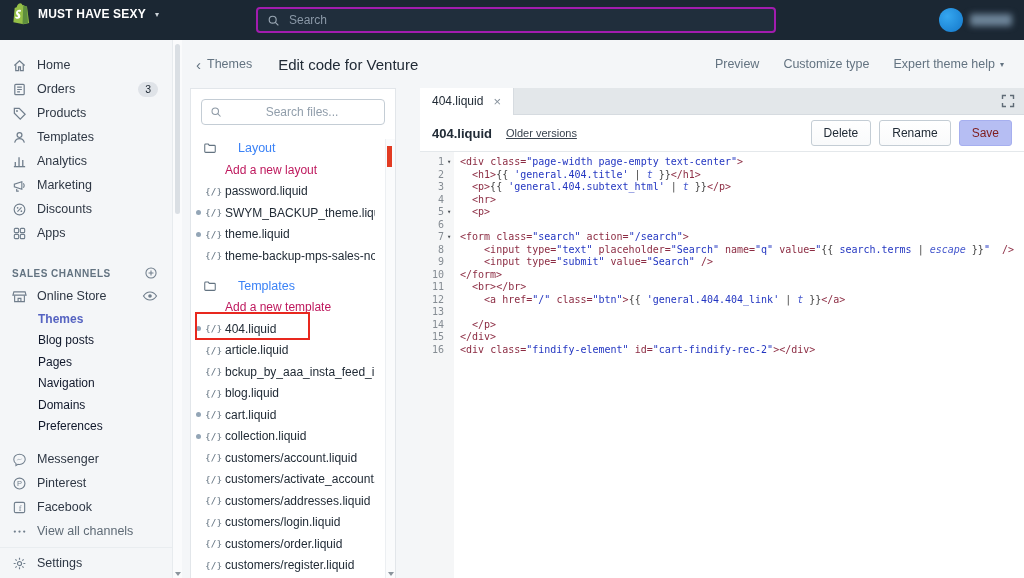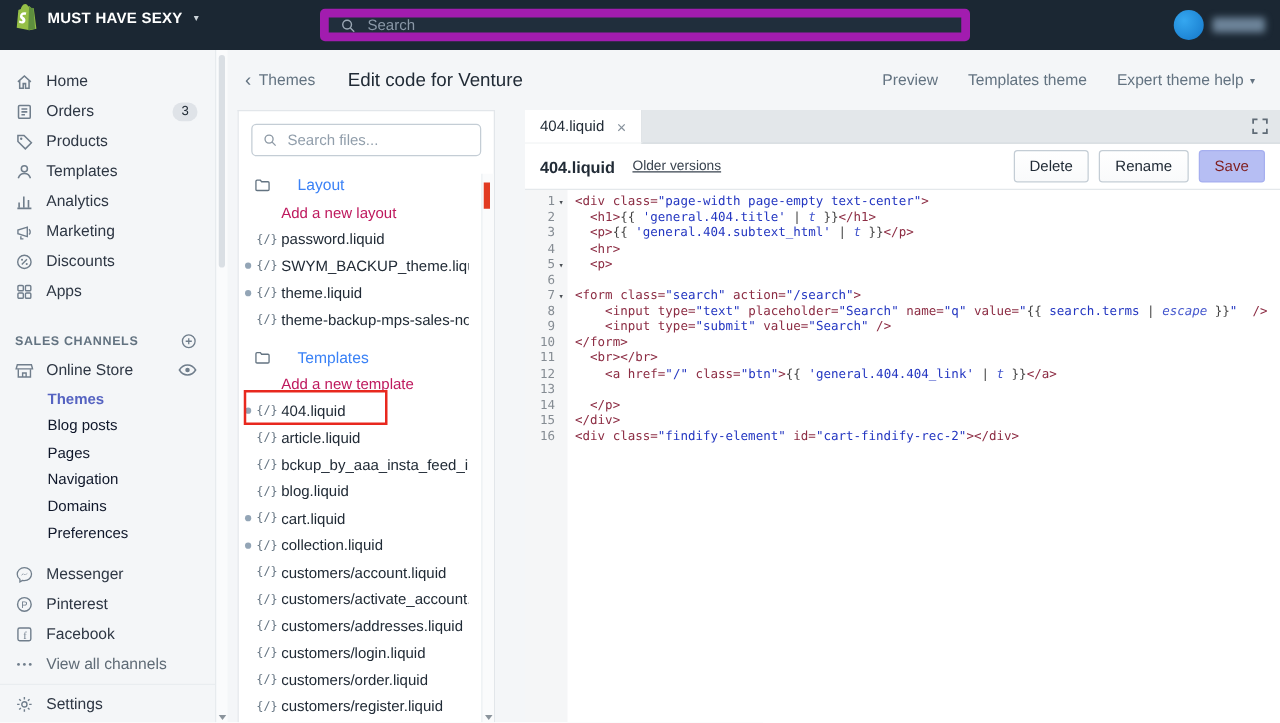--- a/index.html
+++ b/index.html
@@ -7,21 +7,21 @@
   .ic{display:inline-flex;width:15px;height:15px;color:#707e8c;flex:0 0 auto;}
   .ic svg{width:100%;height:100%;display:block;}
 
   
   .topbar{position:absolute;left:0;top:0;width:100%;height:40px;background:#1b2733;z-index:30;}
   .store{position:absolute;left:10px;top:0;height:28px;display:flex;align-items:center;gap:7px;cursor:pointer;}
   .logo{width:21px;height:24px;display:inline-flex;}
   .logo svg{width:100%;height:100%;}
   .store-name{color:#fff;font-size:12px;font-weight:bold;letter-spacing:.2px;}
   .store-caret{color:#cdd4da;font-size:8px;margin-left:2px;}
-  .topsearch{position:absolute;left:256px;top:7px;width:520px;height:26px;background:#202e3c;border:7px solid #a21caf;border-radius:4px;display:flex;align-items:center;padding:0 9px;gap:7px;box-sizing:border-box;}
+  .topsearch{position:absolute;left:256px;top:7px;width:520px;height:26px;background:#202e3c;border:2px solid #a21caf;border-radius:4px;display:flex;align-items:center;padding:0 9px;gap:7px;box-sizing:border-box;}
   .topsearch .ic{color:#9aa7b4;width:13px;height:13px;}
   .topsearch input{flex:1;background:transparent;border:none;outline:none;color:#e8edf2;font-size:12px;font-family:inherit;}
   .topsearch input::placeholder{color:#8a98a7;}
   .user{position:absolute;right:12px;top:7px;height:26px;display:flex;align-items:center;gap:7px;cursor:pointer;}
   .avatar{width:24px;height:24px;border-radius:50%;background:radial-gradient(circle at 35% 35%,#35a7f0,#1477c9);}
   .blurname{width:42px;height:12px;border-radius:2px;background:#6d8499;filter:blur(3px);}
 
   
   .sidebar{position:absolute;left:0;top:40px;bottom:0;width:182px;background:#f4f6f8;z-index:20;}
   .nav-main{padding-top:13px;}
@@ -46,21 +46,21 @@
   .back .chev{font-size:15px;line-height:1;color:#637381;}
   .ph-title{font-size:15px;font-weight:normal;color:#212b36;margin:0 0 0 26px;}
   .actions{margin-left:auto;display:flex;gap:24px;align-items:flex-end;padding-right:6px;}
   .hdr-action{color:#637381;font-size:12.5px;cursor:pointer;display:flex;align-items:center;gap:5px;text-decoration:none;}
   .mini-caret{font-size:8px;color:#637381;}
 
   
   .file-panel{position:absolute;left:190px;top:88px;width:206px;bottom:0;background:#fff;border:1px solid #e2e6ea;border-bottom:none;box-sizing:border-box;z-index:10;}
   .fsearch{margin:10px 10px 2px 10px;height:26px;border:1px solid #c4cdd5;border-radius:4px;display:flex;align-items:center;gap:6px;padding:0 8px;box-sizing:border-box;}
   .fsearch .ic{width:12px;height:12px;color:#8c98a4;}
-  .fsearch input{flex:1;border:none;outline:none;font-size:12px;color:#ef4444;font-family:inherit;min-width:0;}
+  .fsearch input{flex:1;border:none;outline:none;font-size:12px;color:#ef4444;font-family:inherit;min-width:0;text-align:center;}
   .fsearch input::placeholder{color:#919eab;}
   .file-list{margin-top:12px;font-size:12px;}
   .section-header{height:22px;display:flex;align-items:center;gap:21px;padding-left:12px;color:#3b82f6;font-size:12.5px;cursor:pointer;}
   .section-header.gap{margin-top:8px;}
   .fic{width:14px;height:14px;color:#637381;}
   .add-link{height:21.5px;display:flex;align-items:center;padding-left:34px;color:#be185d;cursor:pointer;}
   .file-row{height:21.5px;display:flex;align-items:center;padding-left:12px;position:relative;color:#212b36;cursor:pointer;}
   .fdot{position:absolute;left:5px;width:5px;height:5px;border-radius:50%;background:#93a5b6;}
   .brace{color:#637381;font-family:"DejaVu Sans Mono",monospace;font-size:9.5px;width:20px;flex:0 0 20px;margin-left:2px;}
   .fname2{white-space:nowrap;overflow:hidden;max-width:150px;}
@@ -303,21 +303,21 @@
   </nav>
 
   <div class="page-header">
     <a class="back">
       <span class="chev">‹</span>
       <span>Themes</span>
     </a>
     <h1 class="ph-title">Edit code for Venture</h1>
     <div class="actions">
         <a class="hdr-action">Preview</a>
-        <a class="hdr-action">Templates theme</a>
+        <a class="hdr-action">Customize type</a>
         <a class="hdr-action">Expert theme help<span class="mini-caret">▾</span></a>
       </div>
   </div>
 
   <section class="file-panel">
     <div class="fsearch">
       <span class="ic">
           <svg viewBox="0 0 16 16" fill="none" stroke="currentColor" stroke-width="1.4">
             <circle cx="7" cy="7" r="4.3"></circle>
             <path d="M10.3 10.3 14 14"></path>

